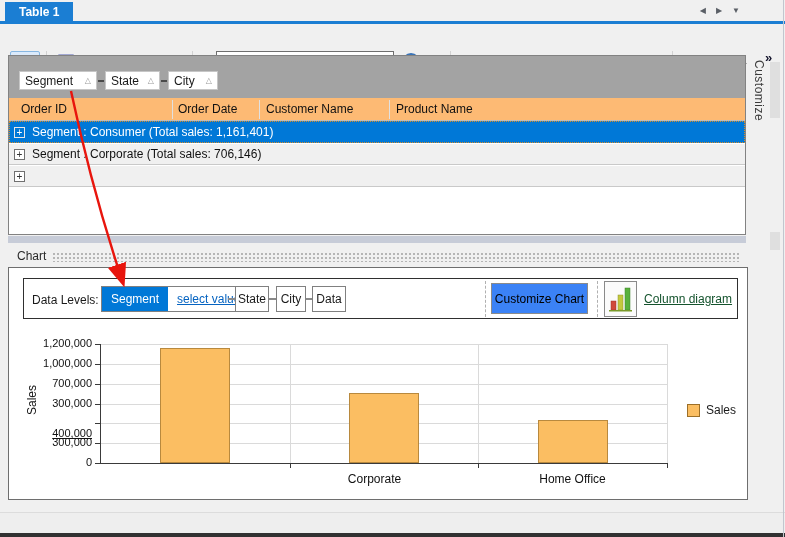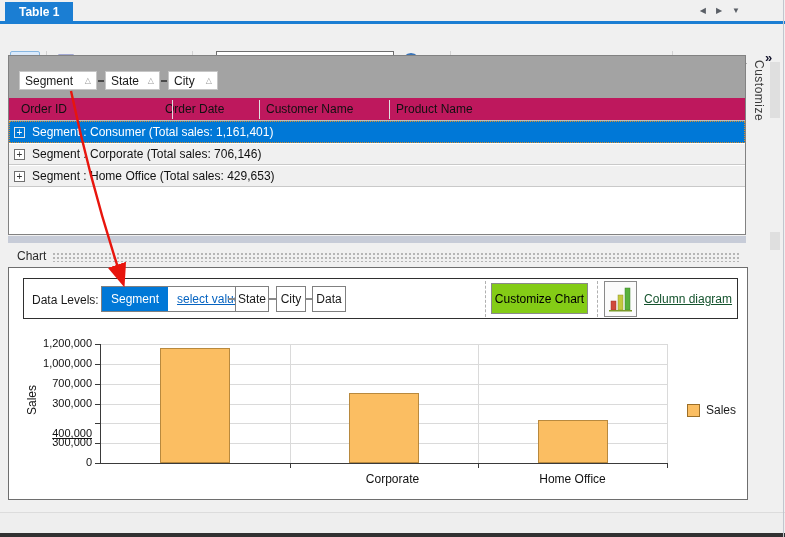--- a/index.html
+++ b/index.html
@@ -27,21 +27,21 @@
   .pdf-badge { width:17px; height:19px; background:#e2574c; border-radius:2px; position:relative; display:flex; align-items:flex-end; justify-content:center; }
   .pdf-badge::after { content:""; position:absolute; right:0; top:0; border-left:5px solid transparent; border-top:5px solid #f0f0f0; }
   .pdf-badge span { color:#fff; font-size:6px; font-weight:bold; line-height:1; margin-bottom:4px; }
 
   
   .table-panel { position:absolute; left:8px; top:55px; width:738px; height:180px; background:#fff; border:1px solid #828282; }
   .group-strip { position:absolute; left:0; top:0; width:100%; height:42px; background:#a3a3a3; }
   .gbtn { position:absolute; top:15px; height:19px; background:#fff; border:1px solid #c6c6c6; display:flex; align-items:center; justify-content:space-between; padding:0 5px; font-size:12px; }
   .gbtn .tri { font-size:8px; color:#9a9a9a; margin-left:8px; }
   .gdash { position:absolute; top:24px; width:6px; height:2px; background:#4a4a4a; }
-  .header-row { position:absolute; left:0; top:42px; width:100%; height:23px; background:#be185d; border-bottom:1px solid #bcbcbc; }
+  .header-row { position:absolute; left:0; top:42px; width:100%; height:23px; background:#fdba74; border-bottom:1px solid #bcbcbc; }
   .hcell { position:absolute; top:4px; font-size:12px; color:#111; }
   .hsep { position:absolute; top:2px; width:1px; height:19px; background:#e0e0e0; }
   .trow { position:absolute; left:0; width:100%; height:22px; display:flex; align-items:center; padding-left:5px; }
   .trow.plain { background:#f0f0f0; border-bottom:1px solid #c9c9c9; border-top:1px solid #fff; color:#111; }
   .trow.selected { background:#0078d7; color:#fff; outline:1px dotted #d78d29; outline-offset:-1px; }
   .plusbox { width:11px; height:11px; border:1px solid #707070; background:#fff; color:#333; font-size:10px; line-height:9px; text-align:center; margin-right:7px; flex:none; }
   .trow.selected .plusbox { border-color:#e8e8e8; background:#0078d7; color:#fff; }
 
   
   .customize-text { position:absolute; left:752px; top:60px; writing-mode:vertical-rl; color:#3c3c3c; font-size:12px; letter-spacing:0.5px; }
@@ -57,21 +57,21 @@
   
   .chart-panel { position:absolute; left:8px; top:267px; width:740px; height:233px; background:#fff; border:1px solid #6e6e6e; }
   .datalevels { position:absolute; left:14px; top:10px; width:715px; height:41px; border:1px solid #2f2f2f; background:#fff; }
   .dl-label { position:absolute; left:8px; top:14px; }
   .dl-grouped { position:absolute; left:77px; top:7px; height:26px; border:1px solid #808080; display:flex; align-items:center; }
   .dl-selected { background:#0078d7; color:#fff; height:24px; line-height:24px; padding:0 9px; }
   .dl-link { color:#0563c1; text-decoration:underline; margin:0 9px; cursor:pointer; }
   .dl-box { position:absolute; top:7px; height:26px; border:1px solid #808080; line-height:24px; text-align:center; background:#fff; }
   .dl-dash { position:absolute; top:19px; height:2px; background:#8a8a8a; }
   .dl-sep { position:absolute; top:2px; height:36px; border-left:1px dashed #b0b0b0; }
-  .btn-customize { position:absolute; left:467px; top:4px; width:97px; height:31px; background:#84cc16; border:1px solid #8a8a8a; font:inherit; }
+  .btn-customize { position:absolute; left:467px; top:4px; width:97px; height:31px; background:#3b82f6; border:1px solid #8a8a8a; font:inherit; }
   .btn-diagram-icon { position:absolute; left:580px; top:2px; width:33px; height:36px; background:#fbfbfb; border:1px solid #8a8a8a; display:flex; align-items:center; justify-content:center; }
   .link-diagram { position:absolute; left:620px; top:13px; color:#14532d; text-decoration:underline; cursor:pointer; }
 
   
   .plot { position:absolute; left:92px; top:76px; width:566px; height:119px; }
   .axis-y { position:absolute; left:-1px; top:0; width:1px; height:120px; background:#3a3a3a; }
   .axis-x { position:absolute; left:-1px; top:119px; width:568px; height:1px; background:#3a3a3a; }
   .gridline-h { position:absolute; left:0; width:566px; height:1px; background:#dadada; }
   .gridline-v { position:absolute; top:0; width:1px; height:119px; background:#dadada; }
   .ytick { position:absolute; left:-6px; width:5px; height:1px; background:#3a3a3a; }
@@ -180,38 +180,37 @@
         <span class="tri">△</span>
       </div>
       <div class="gdash" style="left:152px;"></div>
       <div class="gbtn" style="left:159px; width:50px;">
         <span>City</span>
         <span class="tri">△</span>
       </div>
     </div>
     <div class="header-row">
       <span class="hcell" style="left:12px;">Order ID</span>
-      <span class="hcell" style="left:156px;">Order Date</span>
+      <span class="hcell" style="left:169px;">Order Date</span>
       <span class="hcell" style="left:257px;">Customer Name</span>
       <span class="hcell" style="left:387px;">Product Name</span>
       <span class="hsep" style="left:163px;"></span>
       <span class="hsep" style="left:250px;"></span>
       <span class="hsep" style="left:380px;"></span>
     </div>
     <div class="trow selected" style="top:65px;">
       <span class="plusbox">+</span>
       <span>Segment : Consumer (Total sales: 1,161,401)</span>
     </div>
     <div class="trow plain" style="top:87px;">
       <span class="plusbox">+</span>
       <span>Segment : Corporate (Total sales: 706,146)</span>
     </div>
     <div class="trow plain" style="top:109px;">
       <span class="plusbox">+</span>
-      <span>Segment : Home Office (Total sales: 429,653)</span>
     </div>
   </div>
 
   <span class="customize-text">Customize</span>
   <div class="vbar1"></div>
   <div class="vbar2"></div>
 
   <div class="hscroll"></div>
   <span class="chart-caption">Chart</span>
   <div class="dotline"></div>
@@ -268,21 +267,21 @@
         <div class="ytick" style="top: 0px;"></div>
         <div class="yticklabel" style="top: -7px;">1,200,000</div>
         <div class="gridline-v" style="left: 189px;"></div>
         <div class="xtick" style="left: 189px;"></div>
         <div class="gridline-v" style="left: 377px;"></div>
         <div class="xtick" style="left: 377px;"></div>
         <div class="gridline-v" style="left: 566px;"></div>
         <div class="xtick" style="left: 566px;"></div>
         <div class="bar" style="left: 59px; top: 4px; width: 70px; height: 115px; background: rgb(251, 190, 98); border: 1px solid rgb(184, 137, 62);"></div>
         <div class="bar" style="left: 248px; top: 49px; width: 70px; height: 70px; background: rgb(251, 190, 98); border: 1px solid rgb(184, 137, 62);"></div>
-        <div class="catlabel" style="left: 197px; width: 189px;">Corporate</div>
+        <div class="catlabel" style="left: 179px; width: 189px;">Corporate</div>
         <div class="bar" style="left: 437px; top: 76px; width: 70px; height: 43px; background: rgb(251, 190, 98); border: 1px solid rgb(184, 137, 62);"></div>
         <div class="catlabel" style="left: 377px; width: 189px;">Home Office</div>
       </div>
     <div class="legend">
       <span class="legend-swatch" style="background: rgb(251, 190, 98);"></span>
       <span>Sales</span>
     </div>
   </div>
 
   <svg class="arrow-overlay" width="785" height="537">

